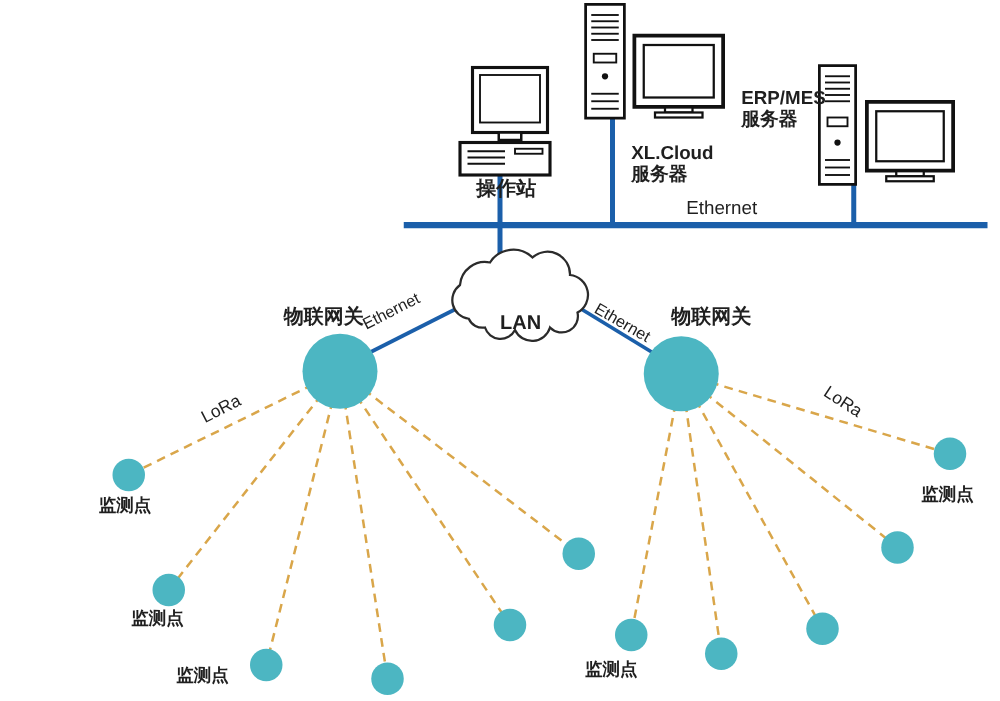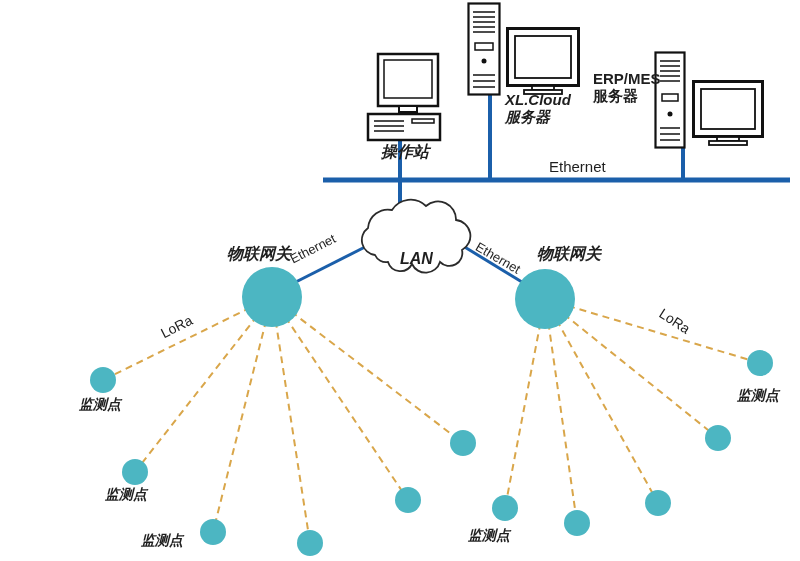--- a/index.html
+++ b/index.html
@@ -10,21 +10,21 @@
     font-family:"Liberation Sans","DejaVu Sans",sans-serif;
     overflow:hidden;
   }
   .stage svg{position:absolute;left:0;top:0;}
   .lbl{
     position:absolute;
     color:#1f1f1f;
     white-space:nowrap;
     line-height:1.15;
   }
-  .lbl.bold{font-weight:bold;font-style:italic;}
+  .lbl.bold{font-weight:bold;}
   .lbl.small{font-size:13px;}
   .lbl.med{font-size:14px;}
   .lbl.big{font-size:16px;}
   .lbl.srv{font-size:15px;font-weight:bold;}
   .rot{transform-origin:left top;}
   .two-line span{display:block;}
 </style>
 </head>
 <body>
 
@@ -132,21 +132,21 @@
     <g transform="translate(692,80)" fill="#ffffff" stroke="#111111">
       <rect x="1.5" y="1.5" width="69" height="55" stroke-width="3"></rect>
       <rect x="9" y="9" width="54" height="40" stroke-width="1.8"></rect>
       <rect x="25" y="57" width="22" height="4" stroke-width="1.8"></rect>
       <rect x="17" y="61" width="38" height="4" stroke-width="1.8"></rect>
     </g>
   </svg>
 
   <div class="lbl big bold" style="left:381px;top:143px;">操作站</div>
 
-  <div class="lbl srv two-line" style="left:505px;top:91px;font-style:italic;">
+  <div class="lbl srv two-line" style="left:505px;top:114px;">
     <span>XL.Cloud</span>
     <span>服务器</span>
   </div>
 
   <div class="lbl srv two-line" style="left:593px;top:70px;">
     <span>ERP/MES</span>
     <span>服务器</span>
   </div>
 
   <div class="lbl med" style="left:549px;top:158px;font-size:15px;">Ethernet</div>

